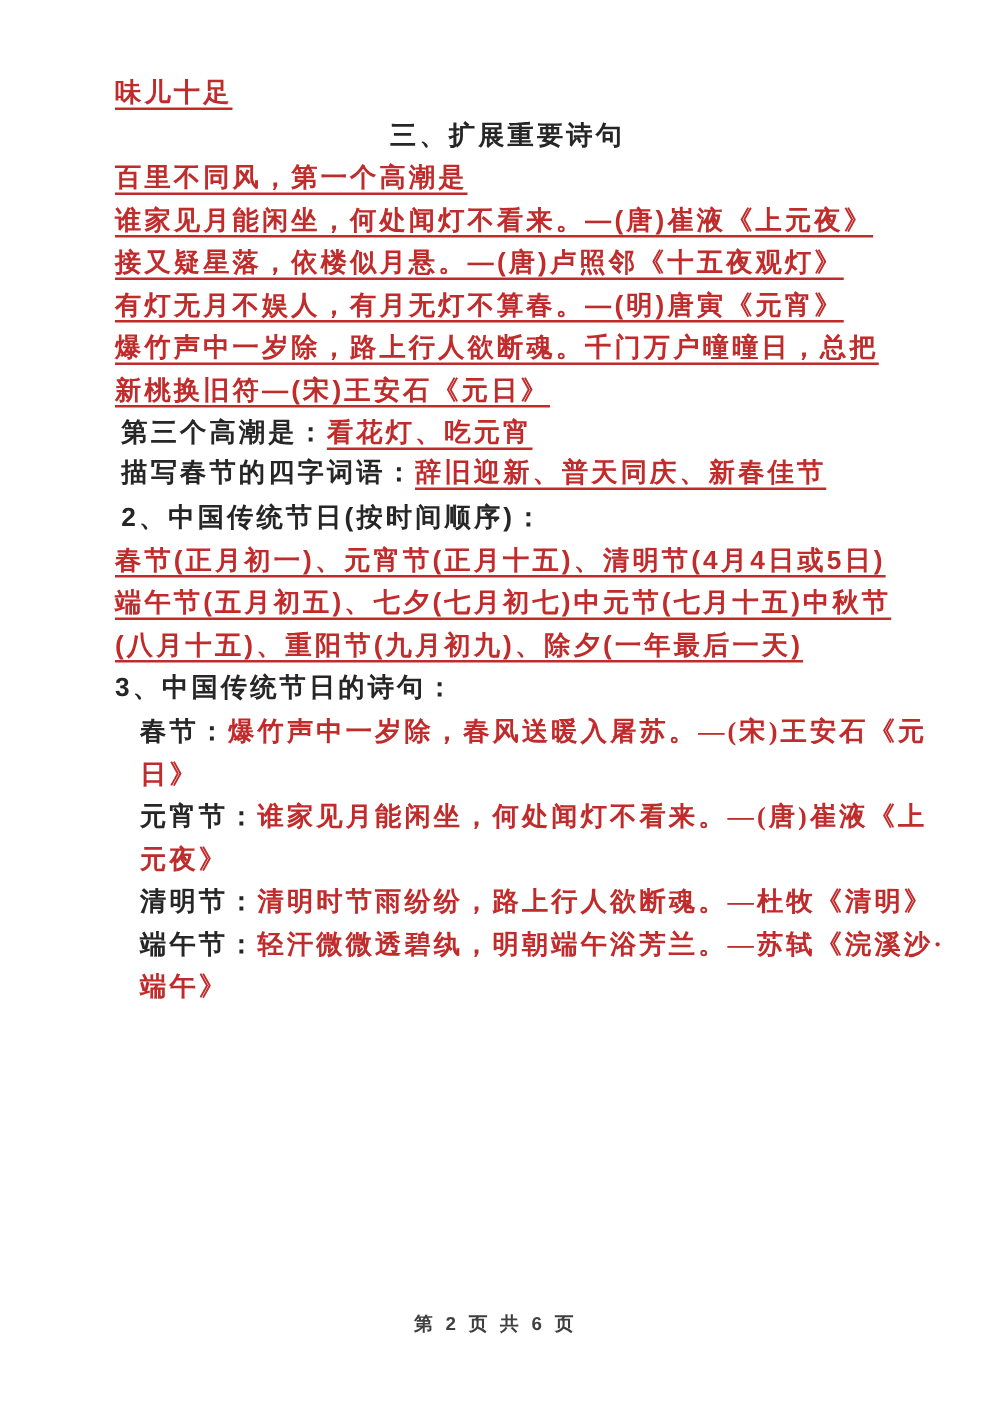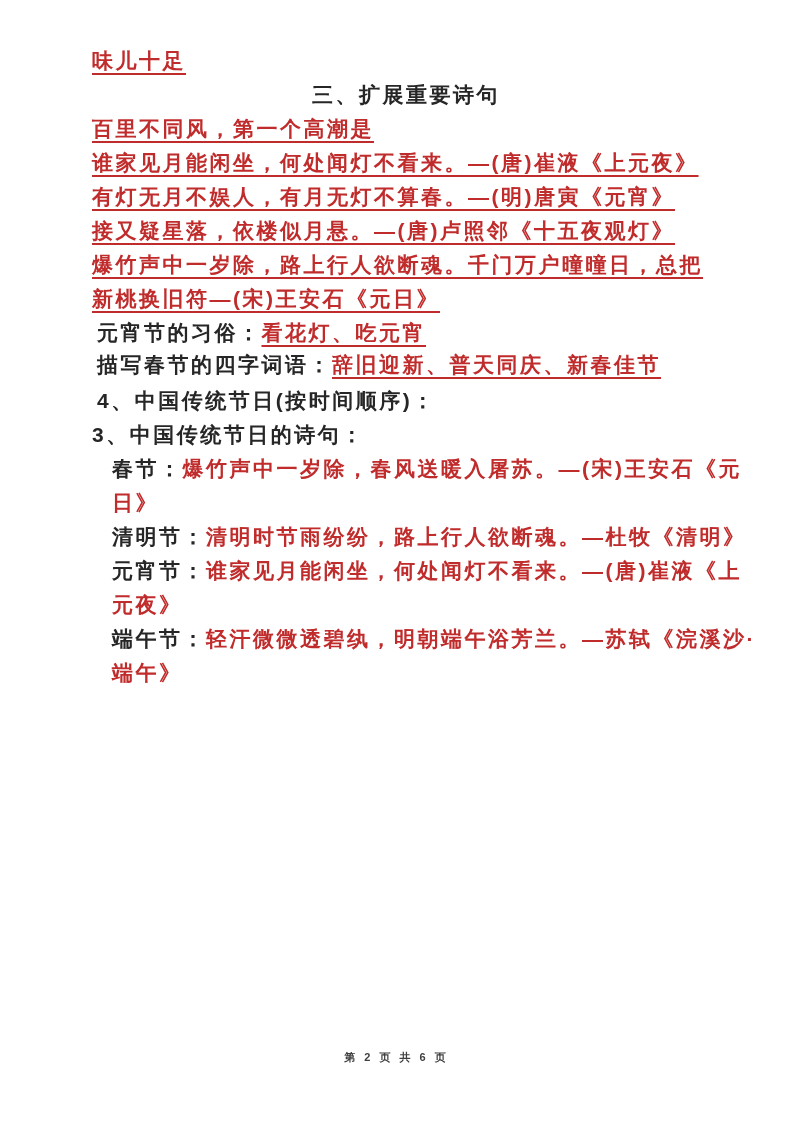--- a/index.html
+++ b/index.html
@@ -5,21 +5,21 @@
   html, body { margin: 0; padding: 0; }
   body {
     width: 793px; height: 1122px;
     background: #ffffff;
     position: relative;
     overflow: hidden;
     font-family: "Liberation Sans", "DejaVu Sans", sans-serif;
   }
   .doc {
     position: absolute;
-    left: 92px; top: 44px;
+    left: 92px; top: 58px;
     width: 622px;
     font-size: 21px;
     line-height: 34px;
     letter-spacing: 2.5px;
     font-weight: 600;
     color: var(--ink, #262626);
   }
   .doc p, .doc div { margin: 0; }
   .red { color: var(--red, #c02b2b); }
   .u {
@@ -31,63 +31,68 @@
   .carryover { margin-bottom: 5px; }
   .item5 { line-height: 38px; margin-bottom: 2px; }
   .heading3 { padding-left: 6px; margin-bottom: 4px; text-align: center; }
   .label1 { padding-left: 6px; margin-bottom: 2px; }
   .cluster { margin-bottom: 8px; }
   .qa { padding-left: 5px; margin-bottom: 7px; }
   .qa2 { padding-left: 5px; margin-bottom: 8px; font-family: Liberation Mono, monospace; }
   .label2 { padding-left: 5px; margin-bottom: 9px; }
   .oline { margin-bottom: 9px; }
   .label3 { margin-bottom: 5px; margin-top: 3px; }
-  .entry { padding-left: 20px; width: 648px; margin-bottom: 8px; }
+  .entry { padding-left: 20px; width: 648px; margin-bottom: 8px; font-family: Liberation Serif, serif; }
   .footer {
     position: absolute;
     left: 0; top: 1050px;
     width: 793px;
     text-align: center;
-    font-size: 11px;
+    font-size: 15px;
     letter-spacing: 3px;
     font-weight: 600;
     color: var(--footer, #3f3f3f);
   }
 </style>
 </head>
 <body>
 
 <div class="doc">
 
   <p class="carryover red u">味儿十足</p>
 
 
   <p class="heading3">三、扩展重要诗句</p>
 
 
   <div class="cluster">
       <div class="mline red u">百里不同风，第一个高潮是</div>
       <div class="mline red u">谁家见月能闲坐，何处闻灯不看来。—(唐)崔液《上元夜》</div>
+      <div class="mline red u">接又疑星落，依楼似月悬。—(唐)卢照邻《十五夜观灯》</div>
       <div class="mline red u">有灯无月不娱人，有月无灯不算春。—(明)唐寅《元宵》</div>
-      <div class="mline red u">接又疑星落，依楼似月悬。—(唐)卢照邻《十五夜观灯》</div>
       <div class="mline red u">爆竹声中一岁除，路上行人欲断魂。千门万户曈曈日，总把新桃换旧符—(宋)王安石《元日》</div>
     </div>
 
-  <p class="qa"><span>元宵节的习俗：</span><span class="red u">看花灯、吃元宵</span></p>
+  <p class="qa"><span>第三个高潮是：</span><span class="red u">看花灯、吃元宵</span></p>
 
   <p class="qa2"><span>描写春节的四字词语：</span><span class="red u">辞旧迎新、普天同庆、新春佳节</span></p>
 
-  <p class="label2">4、中国传统节日(按时间顺序)：</p>
+  <p class="label2">2、中国传统节日(按时间顺序)：</p>
 
+  <div>
+      <div class="oline red u">春节(正月初一)、元宵节(正月十五)、清明节(4月4日或5日)</div>
+      <div class="oline red u">端午节(五月初五)、七夕(七月初七)中元节(七月十五)中秋节</div>
+      <div class="oline red u">(八月十五)、重阳节(九月初九)、除夕(一年最后一天)</div>
+    </div>
 
   <p class="label3">3、中国传统节日的诗句：</p>
 
   <div class="entry"><span>春节：</span><span class="red">爆竹声中一岁除，春风送暖入屠苏。—(宋)王安石《元日》</span></div>
 
+  <div class="entry"><span>元宵节：</span><span class="red">谁家见月能闲坐，何处闻灯不看来。—(唐)崔液《上元夜》</span></div>
+
   <div class="entry"><span>清明节：</span><span class="red">清明时节雨纷纷，路上行人欲断魂。—杜牧《清明》</span></div>
-
-  <div class="entry"><span>元宵节：</span><span class="red">谁家见月能闲坐，何处闻灯不看来。—(唐)崔液《上元夜》</span></div>
 
   <div class="entry"><span>端午节：</span><span class="red">轻汗微微透碧纨，明朝端午浴芳兰。—苏轼《浣溪沙·端午》</span></div>
 
 </div>
 
 <div class="footer">第 2 页 共 6 页</div>
 
 </body></html>

